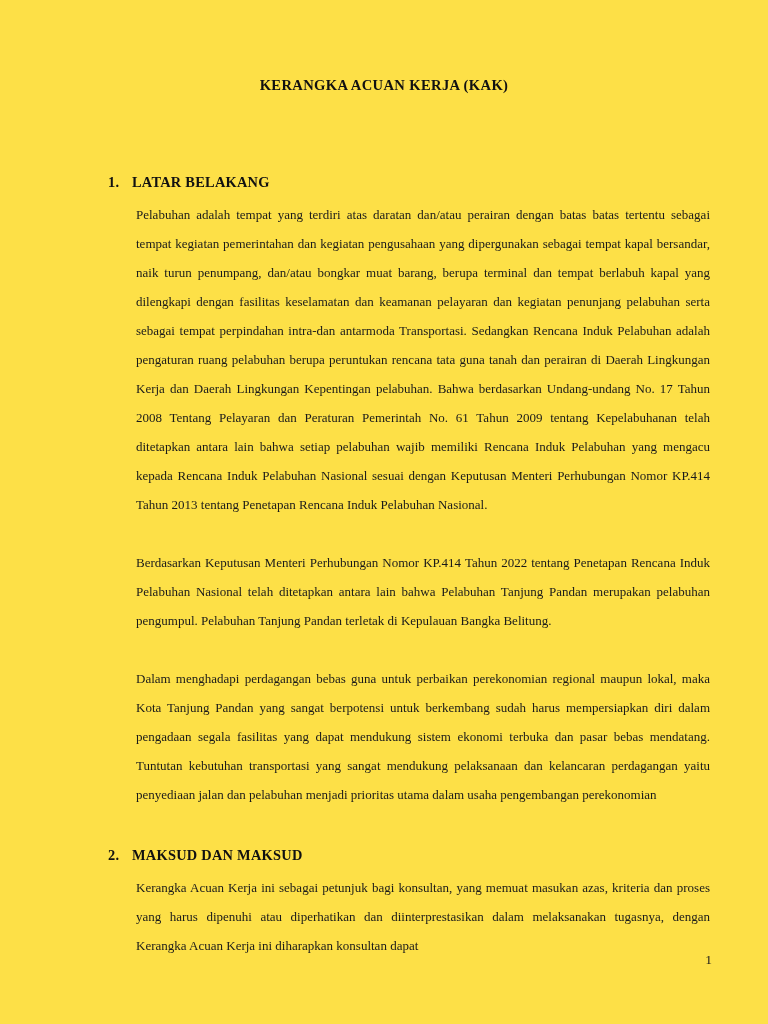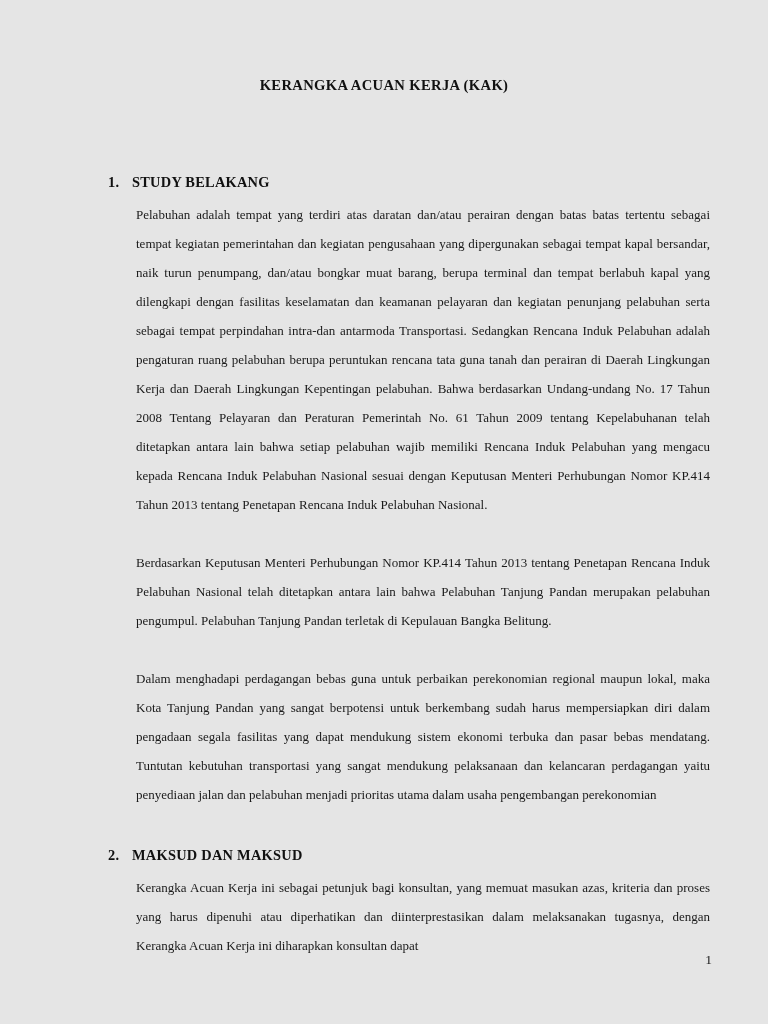--- a/index.html
+++ b/index.html
@@ -14,21 +14,21 @@
     position: relative;
     overflow: hidden;
     font-family: "Liberation Serif", "DejaVu Serif", serif;
     color: #1a1a1a;
     -webkit-font-smoothing: antialiased;
   }
 
   .page {
     position: absolute;
     inset: 0;
-    background: #e5e5e5;
+    background: #fde047;
   }
 
   
   .doc-title {
     position: absolute;
     left: 0;
     right: 0;
     top: 72px;
     text-align: center;
   }
@@ -108,24 +108,24 @@
 
   <div class="doc-title">
     <div class="title-line">KERANGKA ACUAN KERJA (KAK)</div>
   </div>
 
   <div class="body-area">
 
     <div class="section">
       <div class="section-heading">
         <span class="sec-num">1.</span>
-        <span>STUDY BELAKANG</span>
+        <span>LATAR BELAKANG</span>
       </div>
       <p class="para">Pelabuhan adalah tempat yang terdiri atas daratan dan/atau perairan dengan batas batas tertentu sebagai tempat kegiatan pemerintahan dan kegiatan pengusahaan yang dipergunakan sebagai tempat kapal bersandar, naik turun penumpang, dan/atau bongkar muat barang, berupa terminal dan tempat berlabuh kapal yang dilengkapi dengan fasilitas keselamatan dan keamanan pelayaran dan kegiatan penunjang pelabuhan serta sebagai tempat perpindahan intra-dan antarmoda Transportasi. Sedangkan Rencana Induk Pelabuhan adalah pengaturan ruang pelabuhan berupa peruntukan rencana tata guna tanah dan perairan di Daerah Lingkungan Kerja dan Daerah Lingkungan Kepentingan pelabuhan. Bahwa berdasarkan Undang-undang No. 17 Tahun 2008 Tentang Pelayaran dan Peraturan Pemerintah No. 61 Tahun 2009 tentang Kepelabuhanan  telah ditetapkan antara lain bahwa setiap pelabuhan wajib memiliki Rencana Induk Pelabuhan yang mengacu kepada Rencana Induk Pelabuhan Nasional sesuai dengan Keputusan Menteri Perhubungan Nomor KP.414 Tahun 2013 tentang Penetapan Rencana Induk Pelabuhan Nasional.</p>
-      <p class="para">Berdasarkan Keputusan Menteri Perhubungan Nomor KP.414 Tahun 2013 tentang Penetapan Rencana Induk Pelabuhan Nasional telah ditetapkan antara lain bahwa Pelabuhan Tanjung Pandan merupakan pelabuhan pengumpul. Pelabuhan Tanjung Pandan terletak di Kepulauan Bangka Belitung.</p>
+      <p class="para">Berdasarkan Keputusan Menteri Perhubungan Nomor KP.414 Tahun 2022 tentang Penetapan Rencana Induk Pelabuhan Nasional telah ditetapkan antara lain bahwa Pelabuhan Tanjung Pandan merupakan pelabuhan pengumpul. Pelabuhan Tanjung Pandan terletak di Kepulauan Bangka Belitung.</p>
       <p class="para">Dalam menghadapi perdagangan bebas guna untuk perbaikan perekonomian regional maupun lokal, maka Kota Tanjung Pandan yang sangat berpotensi untuk berkembang sudah harus mempersiapkan diri dalam pengadaan segala fasilitas yang dapat mendukung sistem ekonomi terbuka dan pasar bebas mendatang. Tuntutan kebutuhan transportasi yang sangat mendukung pelaksanaan dan kelancaran perdagangan yaitu penyediaan jalan dan pelabuhan menjadi prioritas utama dalam usaha pengembangan perekonomian</p>
     </div>
 
     <div class="section-gap"></div>
 
     <div class="section">
       <div class="section-heading">
         <span class="sec-num">2.</span>
         <span>MAKSUD DAN MAKSUD</span>
       </div>

